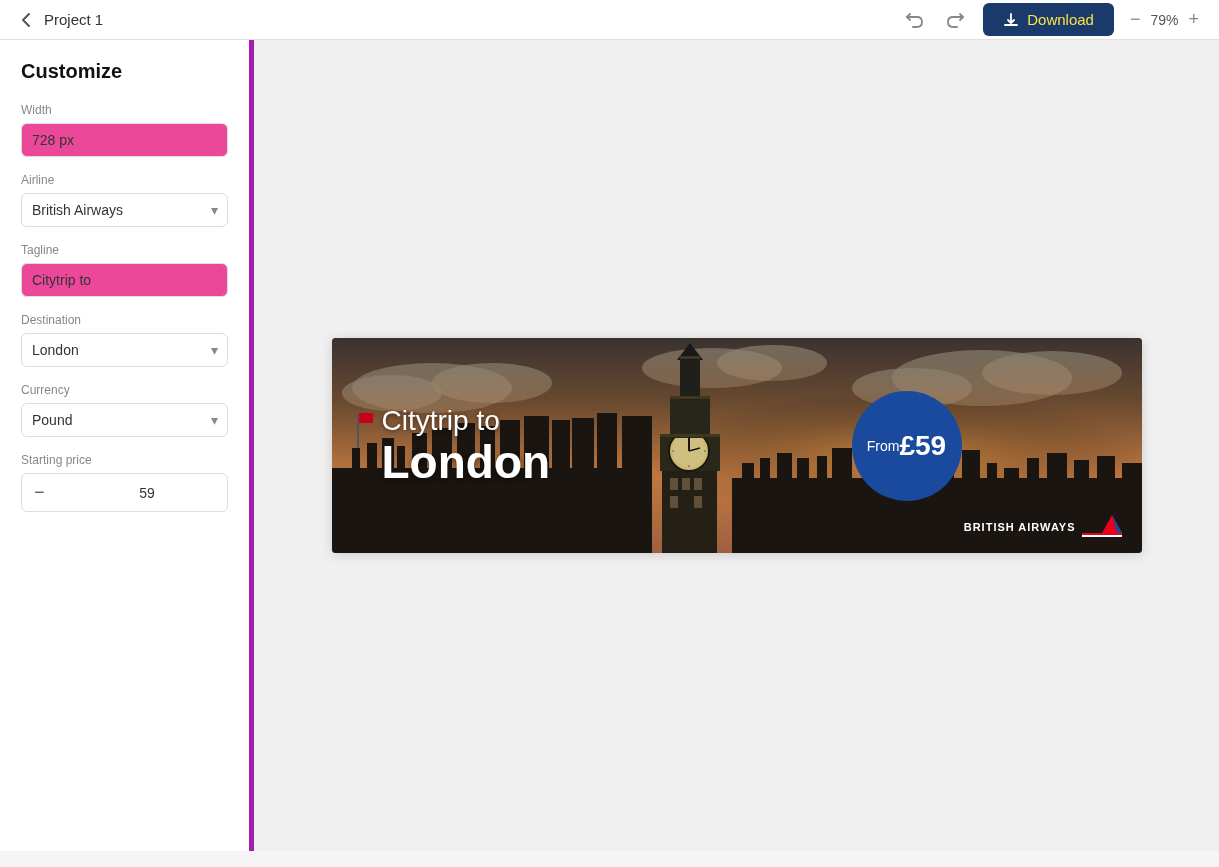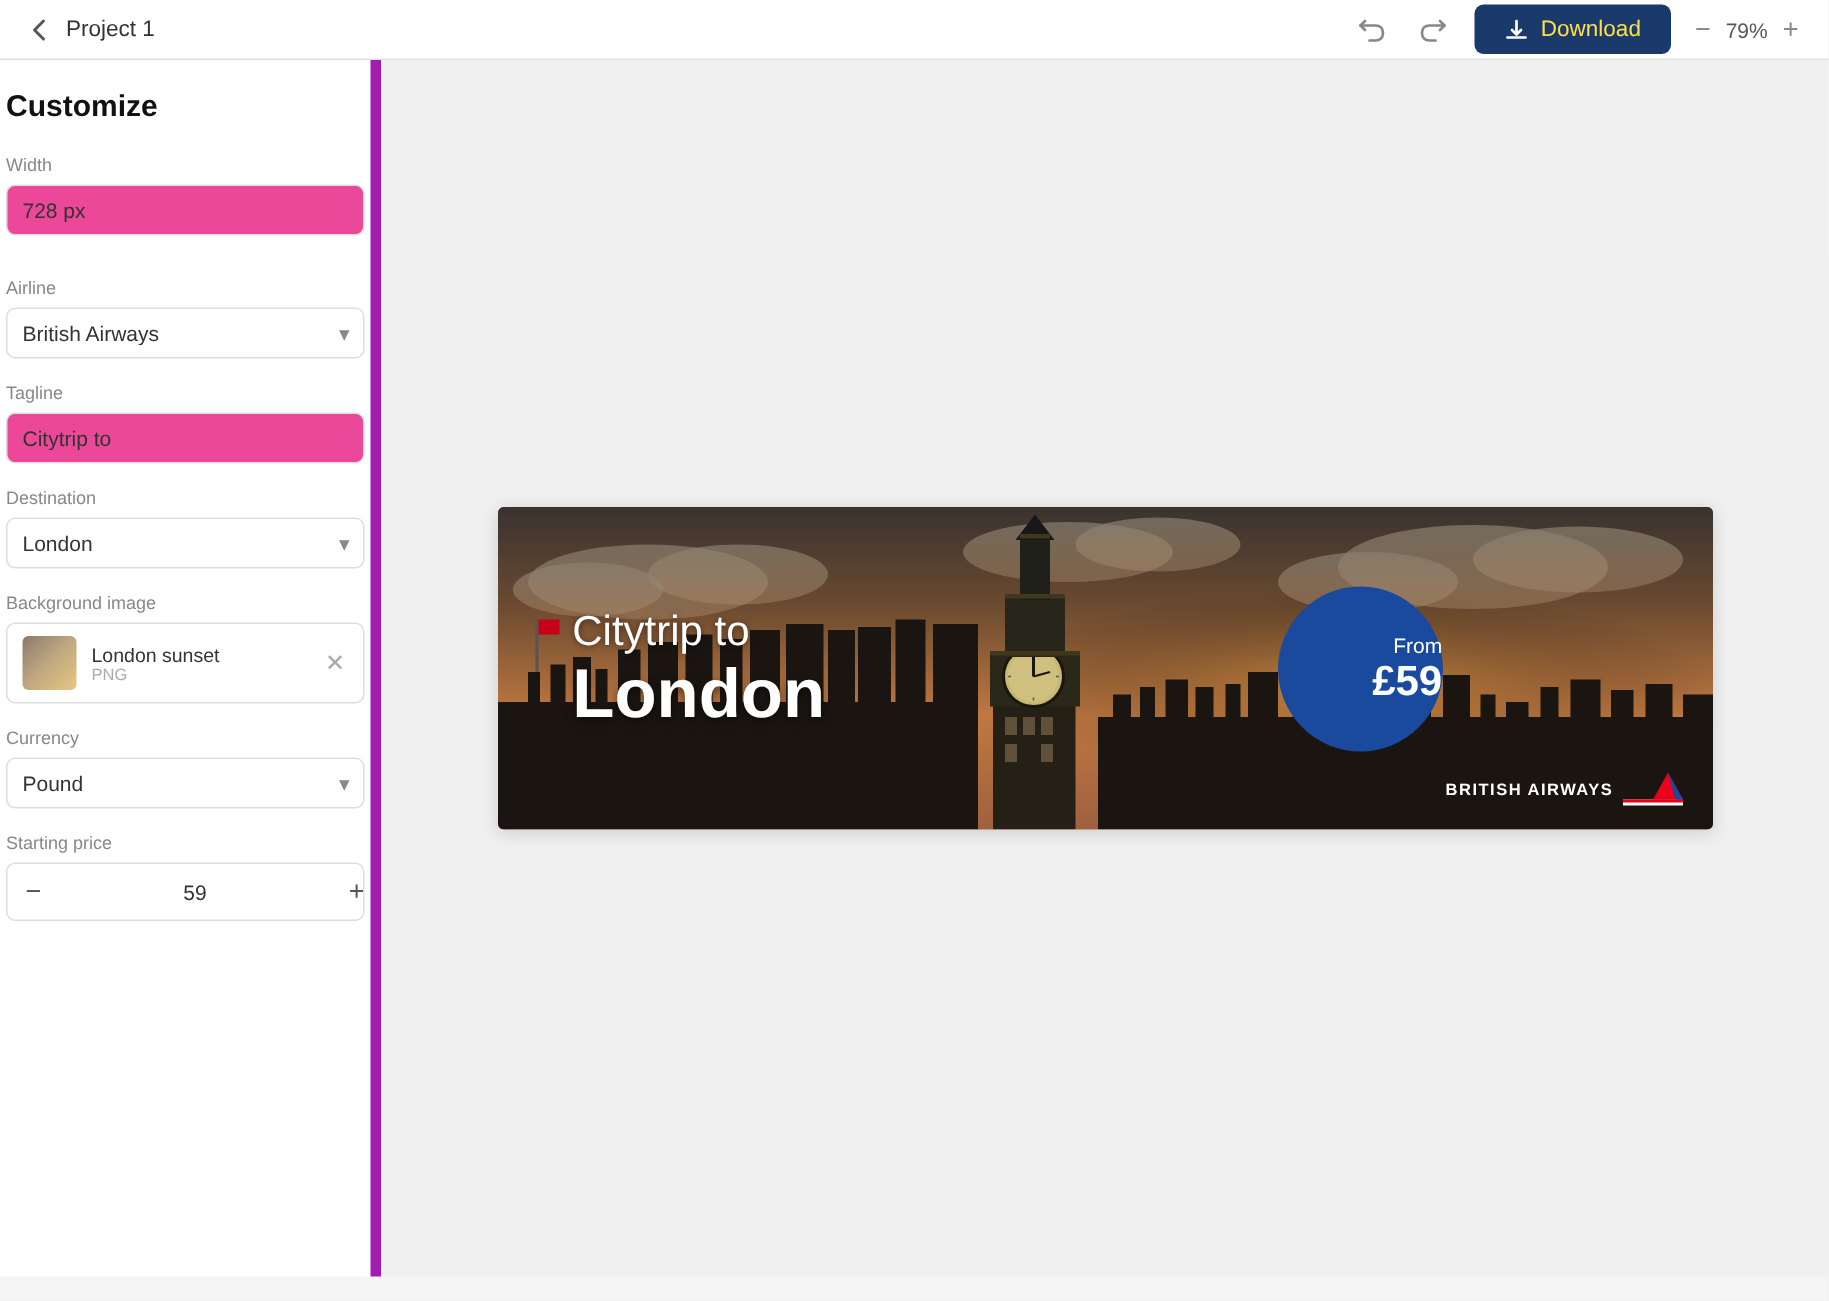--- a/index.html
+++ b/index.html
@@ -21,28 +21,28 @@
       padding: 8px 20px; font-size: 15px; cursor: pointer; display: flex; align-items: center; gap: 8px;
     }
     .zoom-controls { display: flex; align-items: center; gap: 6px; color: #555; font-size: 14px; }
     .zoom-btn { background: none; border: none; cursor: pointer; font-size: 18px; color: #888; padding: 2px 4px; }
 
     
     .layout { display: flex; height: calc(867px - 56px); }
 
     
     .sidebar {
-      width: 254px; min-width: 254px; background: #fff; border-right: 7px solid #a21caf;
-      padding: 20px 4px; overflow-y: auto;
+      width: 254px; min-width: 254px; background: #fff; border-right: 5px solid #a21caf;
+      padding: 20px 21px; overflow-y: auto;
     }
     .sidebar-title { font-size: 20px; font-weight: 600; color: #111; margin-bottom: 20px; }
 
     .field-group { margin-bottom: 16px; }
     .field-row { display: flex; gap: 12px; margin-bottom: 16px; }
-    .field-row .field-group { flex: 1; margin-bottom: 12px; }
+    .field-row .field-group { flex: 1; margin-bottom: 0; }
     .field-label { font-size: 12px; color: #888; margin-bottom: 6px; display: block; }
     .field-input {
       width: 100%; border: 1px solid #ddd; border-radius: 6px;
       padding: 8px 10px; font-size: 14px; color: #333; background: #ec4899;
       outline: none;
     }
     .field-select-wrap { position: relative; }
     .field-select-wrap select {
       width: 100%; border: 1px solid #ddd; border-radius: 6px;
       padding: 8px 32px 8px 10px; font-size: 14px; color: #333; background: #fff;
@@ -92,21 +92,21 @@
       position: absolute; left: 50px; top: 50%; transform: translateY(-50%);
       color: #fff;
     }
     .banner-tagline { font-size: 28px; font-weight: 300; text-shadow: 0 1px 4px rgba(0,0,0,0.5); }
     .banner-destination { font-size: 46px; font-weight: 700; text-shadow: 0 2px 6px rgba(0,0,0,0.5); line-height: 1.1; }
 
     
     .price-circle {
       position: absolute; right: 180px; top: 50%; transform: translateY(-50%);
       width: 110px; height: 110px; border-radius: 50%; background: #1a4a9e;
-      display: flex; flex-direction: column; align-items: flex-end; justify-content: center;
+      display: flex; flex-direction: row; align-items: center; justify-content: center;
       color: #fff; text-align: center;
     }
     .price-from { font-size: 14px; font-weight: 400; }
     .price-amount { font-size: 28px; font-weight: 700; }
 
     
     .airline-logo {
       position: absolute; bottom: 14px; right: 20px;
       display: flex; align-items: center; gap: 6px;
     }
@@ -191,31 +191,20 @@
         <select>
           <option>London</option>
           <option>Paris</option>
           <option>New York</option>
           <option>Amsterdam</option>
         </select>
         <span class="chevron">▾</span>
       </div>
     </div>
 
-    <div class="field-group">
-      <label class="field-label">Background image</label>
-      <div class="bg-image-row">
-        <div class="bg-thumb"></div>
-        <div class="bg-info">
-          <div class="bg-name">London sunset</div>
-          <div class="bg-type">PNG</div>
-        </div>
-        <button class="bg-remove">✕</button>
-      </div>
-    </div>
 
     <div class="field-group">
       <label class="field-label">Currency</label>
       <div class="field-select-wrap">
         <select>
           <option>Pound</option>
           <option>Euro</option>
           <option>Dollar</option>
         </select>
         <span class="chevron">▾</span>

